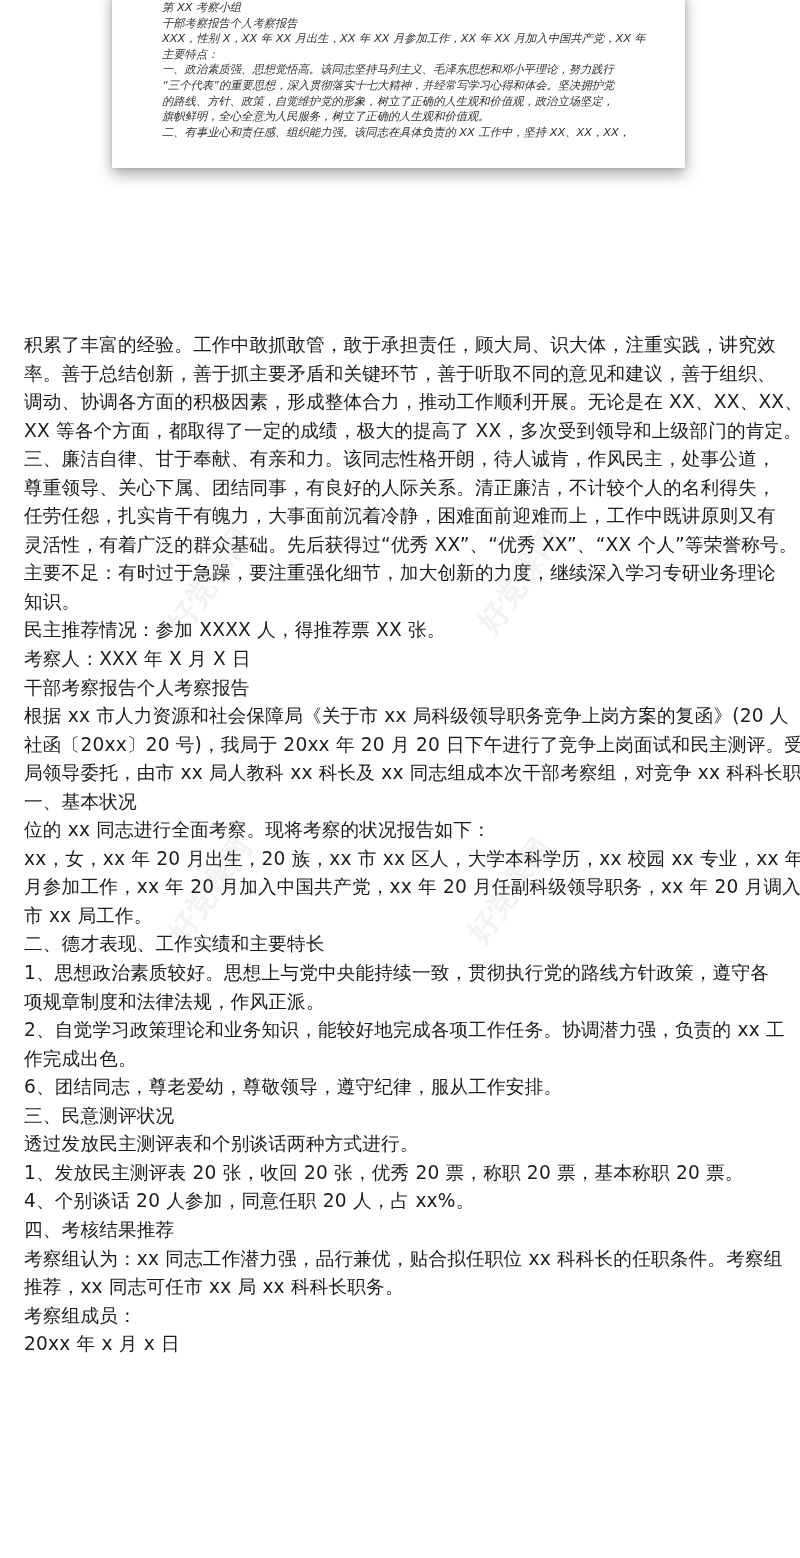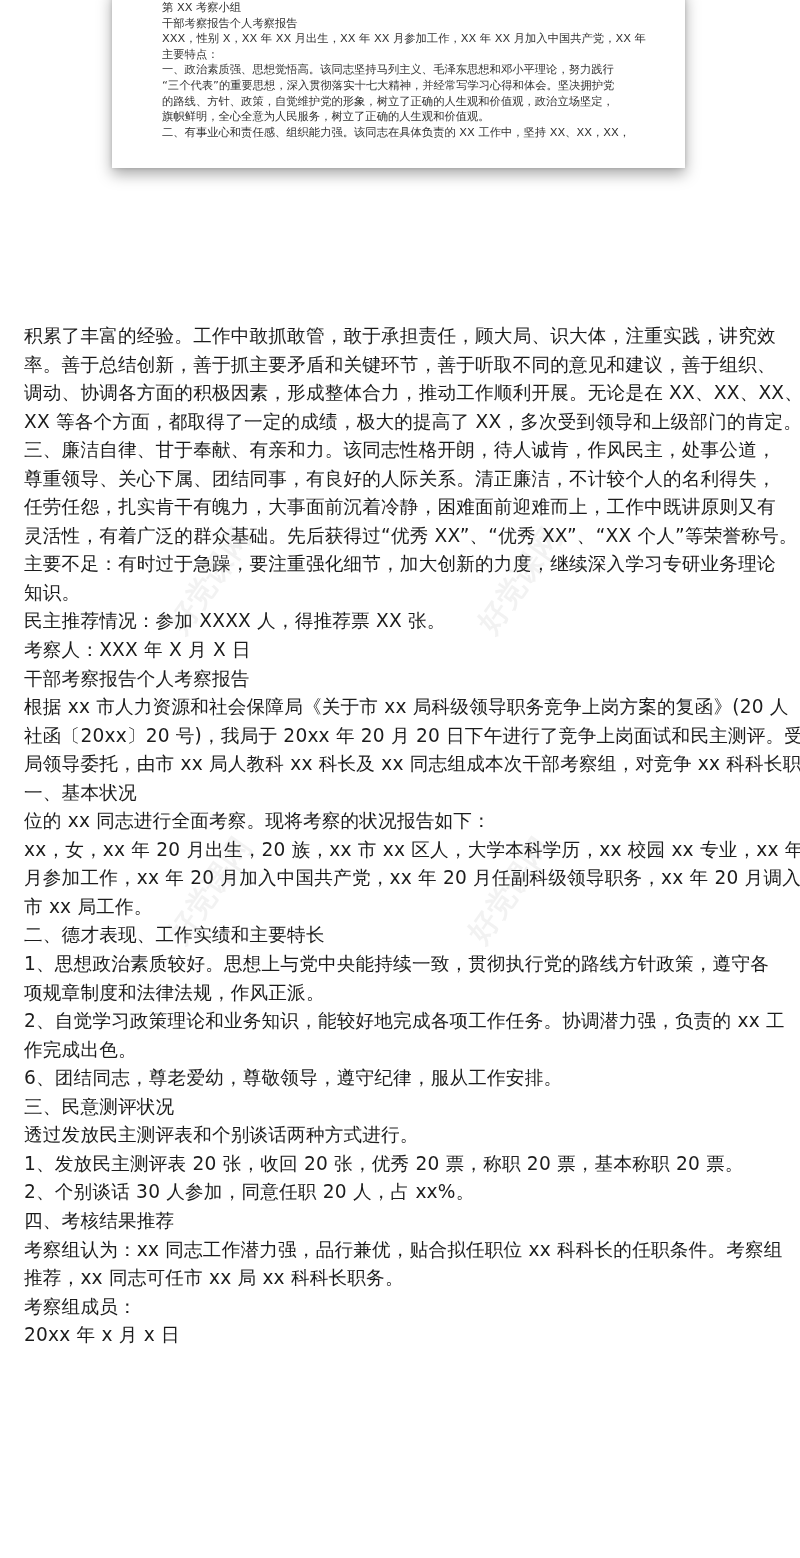--- a/index.html
+++ b/index.html
@@ -1,22 +1,22 @@
 <!DOCTYPE html>
 <html><head>
 <meta charset="utf-8">
 <style>
   html, body { margin:0; padding:0; background:#ffffff; }
   body { width:800px; height:1558px; position:relative; overflow:hidden;
          font-family:"DejaVu Sans","Liberation Sans",sans-serif; color:#1a1a1a; }
   .page-card { position:absolute; left:112px; top:-10px; width:573px; height:178px;
                background:#ffffff; box-shadow:0 6px 14px rgba(0,0,0,0.35), 0 0 4px rgba(0,0,0,0.15);
                box-sizing:border-box; padding:10px 0 0 50px; overflow:hidden; }
-  .page-card .pline { font-size:11.3px; line-height:15.6px; color:#333; white-space:nowrap; }
-  .body-text { position:absolute; left:24px; top:322px; width:760px; }
+  .page-card .pline { font-size:11.3px; line-height:15.6px; color:#333; white-space:nowrap;font-style:italic; }
+  .body-text { position:absolute; left:24px; top:331px; width:760px; }
   .body-text .line { font-size:18.6px; line-height:28.55px; white-space:nowrap; color:#1c1c1c; letter-spacing:0.2px; }
   .watermark { position:absolute; font-size:30px; color:rgba(0,0,0,0.05); transform:rotate(-55deg);
                white-space:nowrap; pointer-events:none; font-weight:bold; }
 </style>
 </head>
 <body>
 
 <div class="page-card">
   <div class="pline">第 XX 考察小组</div>
   <div class="pline">干部考察报告个人考察报告</div>
@@ -58,19 +58,19 @@
   <div class="line">市 xx 局工作。</div>
   <div class="line">二、德才表现、工作实绩和主要特长</div>
   <div class="line">1、思想政治素质较好。思想上与党中央能持续一致，贯彻执行党的路线方针政策，遵守各</div>
   <div class="line">项规章制度和法律法规，作风正派。</div>
   <div class="line">2、自觉学习政策理论和业务知识，能较好地完成各项工作任务。协调潜力强，负责的 xx 工</div>
   <div class="line">作完成出色。</div>
   <div class="line">6、团结同志，尊老爱幼，尊敬领导，遵守纪律，服从工作安排。</div>
   <div class="line">三、民意测评状况</div>
   <div class="line">透过发放民主测评表和个别谈话两种方式进行。</div>
   <div class="line">1、发放民主测评表 20 张，收回 20 张，优秀 20 票，称职 20 票，基本称职 20 票。</div>
-  <div class="line">2、个别谈话 30 人参加，同意任职 20 人，占 xx%。</div>
+  <div class="line">4、个别谈话 20 人参加，同意任职 20 人，占 xx%。</div>
   <div class="line">四、考核结果推荐</div>
   <div class="line">考察组认为：xx 同志工作潜力强，品行兼优，贴合拟任职位 xx 科科长的任职条件。考察组</div>
   <div class="line">推荐，xx 同志可任市 xx 局 xx 科科长职务。</div>
   <div class="line">考察组成员：</div>
   <div class="line">20xx 年 x 月 x 日</div>
 </div>
 
 </body></html>

